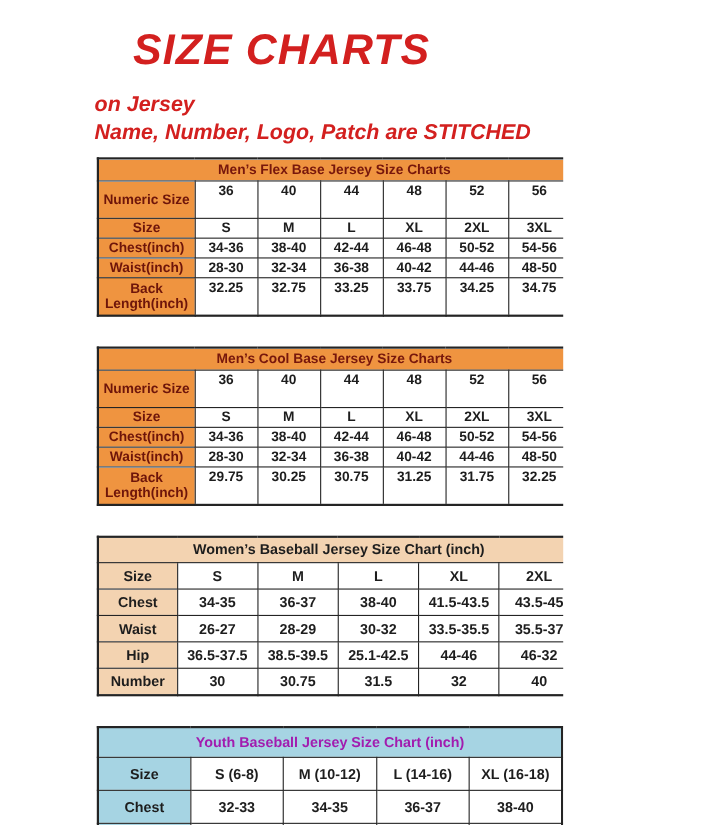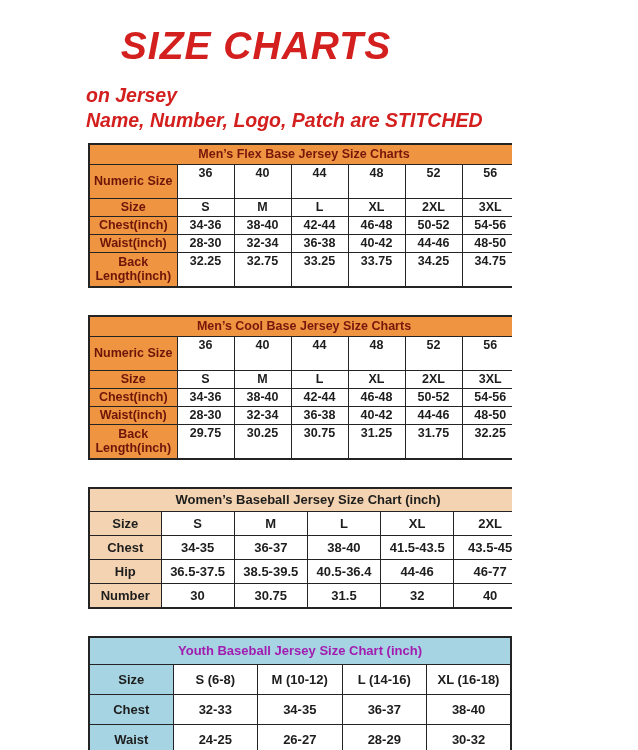--- a/index.html
+++ b/index.html
@@ -249,26 +249,34 @@
           </tr>
           <tr>
             <td class="lbl">Chest</td>
             <td>34-35</td>
             <td>36-37</td>
             <td>38-40</td>
             <td>41.5-43.5</td>
             <td>43.5-45</td>
           </tr>
           <tr>
+            <td class="lbl">Waist</td>
+            <td>26-27</td>
+            <td>28-29</td>
+            <td>30-32</td>
+            <td>33.5-35.5</td>
+            <td>35.5-37</td>
+          </tr>
+          <tr>
             <td class="lbl">Hip</td>
             <td>36.5-37.5</td>
             <td>38.5-39.5</td>
-            <td>40.5-36.4</td>
+            <td>25.1-42.5</td>
             <td>44-46</td>
-            <td>46-77</td>
+            <td>46-32</td>
           </tr>
           <tr>
             <td class="lbl">Number</td>
             <td>30</td>
             <td>30.75</td>
             <td>31.5</td>
             <td>32</td>
             <td>40</td>
           </tr>
         </tbody>

